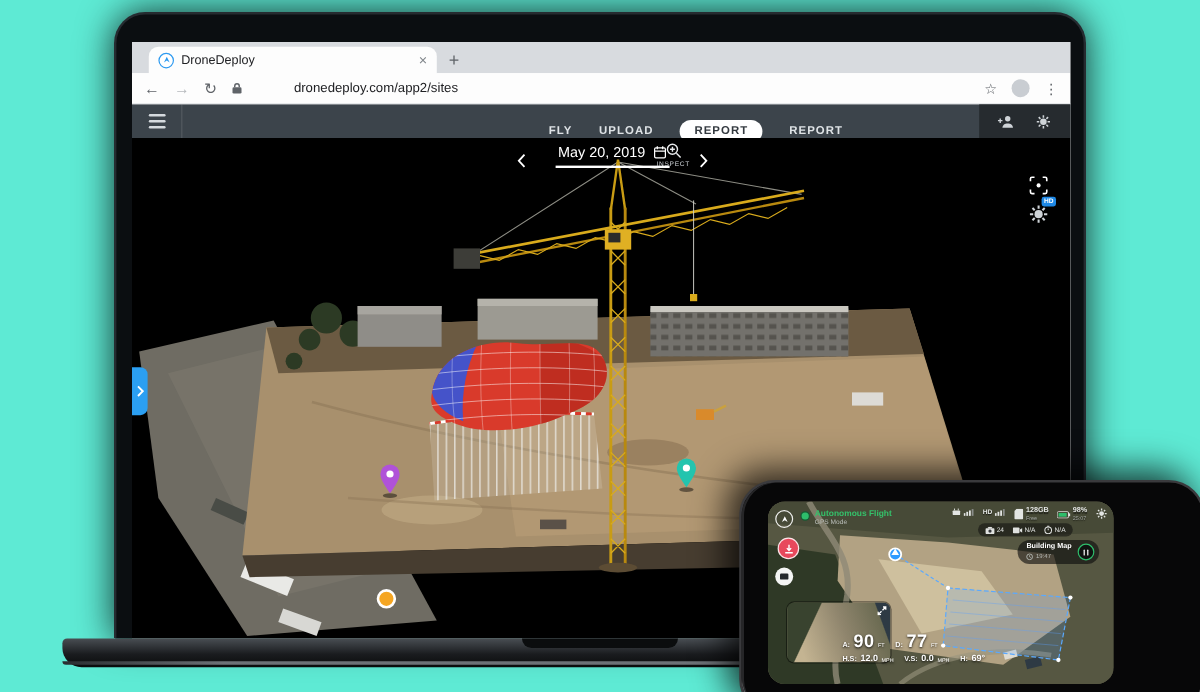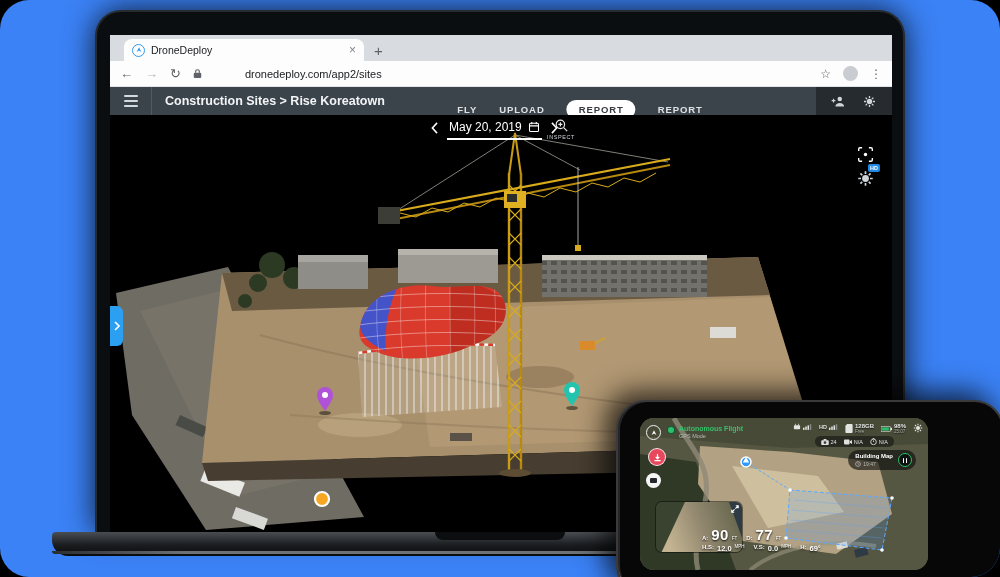--- a/index.html
+++ b/index.html
@@ -1,17 +1,17 @@
 <!DOCTYPE html>
 <html><head>
 <meta charset="utf-8">
 <style>
   * { margin:0; padding:0; box-sizing:border-box; }
   html,body { width:1000px; height:577px; background:#000; font-family:"Liberation Sans", sans-serif; }
-  #stage { position:relative; width:1000px; height:577px; overflow:hidden; background:#3b82f6;border-radius:29px; }
+  #stage { position:relative; width:1000px; height:577px; overflow:hidden; background:#5eead4; }
 
   
   .laptop-screen { position:absolute; left:95px; top:10px; width:810px; height:522px;
     background:#0b0e11; border:2px solid #262b30; border-bottom:none;
     border-radius:26px 26px 0 0; box-shadow:0 0 30px rgba(0,0,0,.8); }
   .laptop-base { position:absolute; left:52px; top:532px; width:896px; height:24px;
     background:linear-gradient(#494e53, #1a1c1f 55%, #0a0b0c);
     border-radius:4px 4px 16px 16px; }
   .laptop-base::before { content:""; position:absolute; left:50%; top:0; transform:translateX(-50%);
     width:130px; height:8px; background:#0b0d0e; border-radius:0 0 10px 10px; }
@@ -53,21 +53,21 @@
   .hnav .nitem { font-size:9.5px; font-weight:bold; letter-spacing:.9px; color:#dfe3e6; cursor:pointer; }
   .hnav .nitem.active { background:#fff; color:#343a40; padding:4px 12px; border-radius:11px; }
   .hicons { position:absolute; right:0; top:0; height:28px; width:76px; background:#262b2f;
     display:flex; align-items:center; justify-content:center; gap:16px; }
   .hicons svg { width:15px; height:13px; color:#cfd4d8; }
 
   
   .viewport { position:relative; height:417px; background:#000; overflow:hidden; }
   .scene { position:absolute; left:0; top:0; }
 
-  .datenav { position:absolute; left:320px; top:5px; display:flex; align-items:flex-start; gap:8px; }
+  .datenav { position:absolute; left:320px; top:5px; display:flex; align-items:flex-end; gap:24px; }
   .chev { width:9px; height:14px; cursor:pointer; padding-top:2px; }
   .dategroup { display:flex; align-items:center; gap:6px; border-bottom:2px solid #fff; padding:0 2px 4px 2px; cursor:pointer; }
   .datetext { font-size:12px; color:#fff; }
   .inspect { position:absolute; left:437px; top:3px; display:flex; flex-direction:column; align-items:center; cursor:pointer; }
   .inspect svg { width:15px; height:15px; }
   .inspect-label { font-size:5.5px; letter-spacing:.6px; color:#cfd4d8; margin-top:1px; }
 
   .vp-tool { position:absolute; right:16px; width:22px; height:22px; display:flex; align-items:center; justify-content:center; cursor:pointer; }
   .vp-tool svg { width:17px; height:17px; }
   .hdbadge { position:absolute; right:-4px; top:-3px; background:#1e88e5; color:#fff; font-size:5.5px;
@@ -128,21 +128,21 @@
       linear-gradient(250deg, #2e3a44 0 12%, rgba(0,0,0,0) 13%),
       linear-gradient(70deg, #c4b492 15%, #8f856d 55%, #6a6a51 88%);
     box-shadow:0 0 0 1px rgba(0,0,0,.45); cursor:pointer; }
   .pip-expand { position:absolute; right:3px; top:3px; }
 
   .p-telemetry { position:absolute; left:62px; top:108px; color:#fff; text-shadow:0 1px 2px rgba(0,0,0,.9); }
   .tl1 { display:flex; align-items:baseline; gap:3px; }
   .tlab { font-size:6px; font-weight:bold; opacity:.95; }
   .tval { font-size:15px; font-weight:bold; letter-spacing:.3px; }
   .tunit { font-size:4.5px; margin-right:6px; }
-  .tl2 { display:flex; align-items:flex-start; gap:3px; margin-top:1px; }
+  .tl2 { display:flex; align-items:flex-end; gap:3px; margin-top:1px; }
   .tval2 { font-size:7.5px; font-weight:bold; }
 </style>
 </head>
 <body>
 
 <div id="stage">
 
   <div class="laptop-screen">
     <div class="browser">
 
@@ -174,21 +174,20 @@
         <span class="avatar"></span>
         <span class="menudots">⋮</span>
       </div>
 
       <div class="appheader">
         <div class="hamburger">
             <i></i>
             <i></i>
             <i></i>
           </div>
-        <div class="breadcrumb">Construction Sites &gt; Rise Koreatown</div>
         <div class="hnav">
           <span class="nitem">FLY</span>
           <span class="nitem">UPLOAD</span>
           <span class="nitem active">REPORT</span>
           <span class="nitem">REPORT</span>
         </div>
         <div class="hicons">
           <svg viewBox="0 0 24 20" fill="currentColor">
               <circle cx="14" cy="6" r="3.6"></circle>
               <path d="M7 18c0-3.6 3.2-5.6 7-5.6s7 2 7 5.6z"></path>

